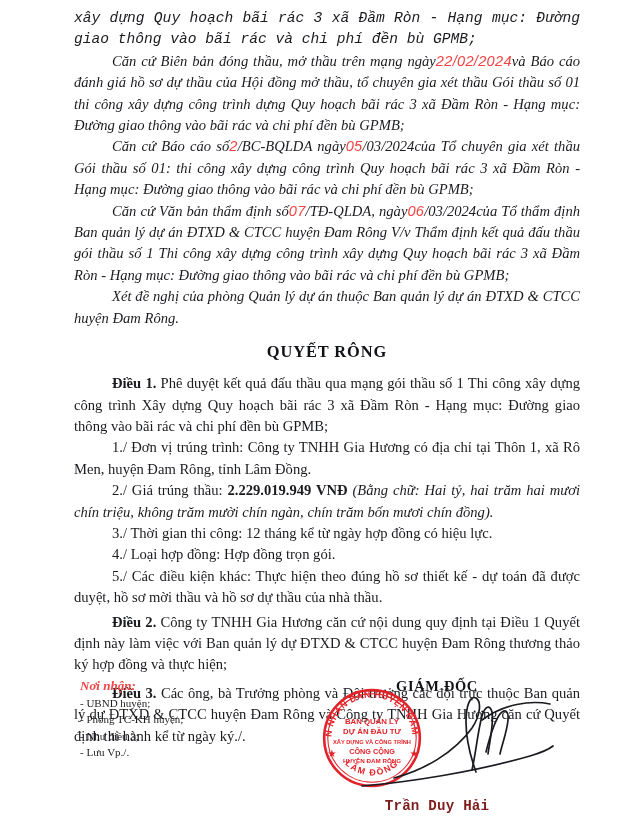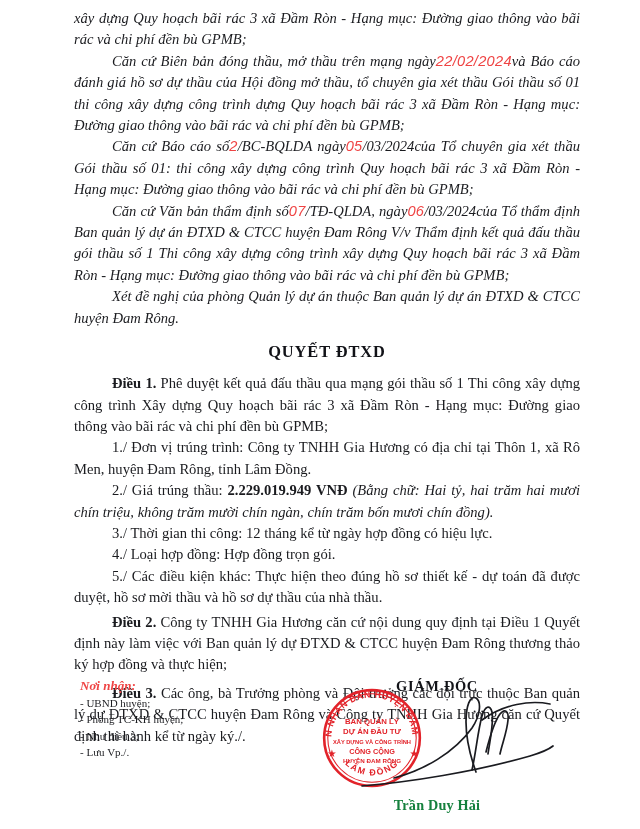--- a/index.html
+++ b/index.html
@@ -29,20 +29,21 @@
     padding: 0;
     font-size: 14.6px;
     line-height: 21.4px;
     text-align: justify;
     text-justify: inter-word;
     text-indent: 38px;
     color: #1a1b1f;
   }
   p.cont {
     text-indent: 0;
+    font-family: Liberation Mono, monospace;
   }
   .it {
     font-style: italic;
   }
   .preamble p.para {
     font-style: italic;
   }
   .hw {
     font-family: Liberation Sans, sans-serif;
     font-style: italic;
@@ -112,22 +113,23 @@
     color: #121318;
     margin: 12px;
   }
   .sig-name {
     position: absolute;
     left: 0;
     right: 0;
     bottom: 2px;
     font-size: 14.2px;
     font-weight: bold;
-    color: #15803d;
+    color: #7f1d1d;
     letter-spacing: .2px;
+    font-family: Liberation Mono, monospace;
   }
   .stamp-wrap {
     position: absolute;
     left: 8px;
     top: 20px;
     width: 104px;
     height: 104px;
   }
   .sig-scribble {
     position: absolute;
@@ -152,21 +154,21 @@
 
       <p class="para"><span>Căn cứ Biên bản đóng thầu, mở thầu trên mạng ngày</span><span class="hw">22/02/2024</span><span>và Báo cáo đánh giá hồ sơ dự thầu của Hội đồng mở thầu, tổ chuyên gia xét thầu Gói thầu số 01 thi công xây dựng công trình dựng Quy hoạch bãi rác 3 xã Đầm Ròn - Hạng mục: Đường giao thông vào bãi rác và chi phí đền bù GPMB;</span></p>
 
       <p class="para"><span>Căn cứ Báo cáo số</span><span class="hw">2</span><span>/BC-BQLDA ngày</span><span class="hw">05</span><span>/03/2024</span><span>của Tổ chuyên gia xét thầu Gói thầu số 01: thi công xây dựng công trình Quy hoạch bãi rác 3 xã Đầm Ròn - Hạng mục: Đường giao thông vào bãi rác và chi phí đền bù GPMB;</span></p>
 
       <p class="para"><span>Căn cứ Văn bản thẩm định số</span><span class="hw">07</span><span>/TĐ-QLDA, ngày</span><span class="hw">06</span><span>/03/2024</span><span>của Tổ thẩm định Ban quản lý dự án ĐTXD &amp; CTCC huyện Đam Rông V/v Thẩm định kết quả đấu thầu gói thầu số 1 Thi công xây dựng công trình xây dựng Quy hoạch bãi rác 3 xã Đầm Ròn - Hạng mục: Đường giao thông vào bãi rác và chi phí đền bù GPMB;</span></p>
 
       <p class="para">Xét đề nghị của phòng Quản lý dự án thuộc Ban quản lý dự án ĐTXD &amp; CTCC huyện Đam Rông.</p>
     </div>
 
-    <div class="title-decision">QUYẾT ĐTXD</div>
+    <div class="title-decision">QUYẾT RÔNG</div>
 
     <p class="para"><span class="b">Điều 1.</span>
       <span>Phê duyệt kết quả đấu thầu qua mạng gói thầu số 1 Thi công xây dựng công trình Xây dựng Quy hoạch bãi rác 3 xã Đầm Ròn - Hạng mục: Đường giao thông vào bãi rác và chi phí đền bù GPMB;</span></p>
 
     <p class="para"><span>1./</span>
       <span>Đơn vị trúng trình:</span>
       <span>Công ty TNHH Gia Hương có địa chỉ tại Thôn 1, xã Rô Men, huyện Đam Rông, tỉnh Lâm Đồng.</span></p>
 
     <p class="para"><span>2./</span>
       <span>Giá trúng thầu:</span>

